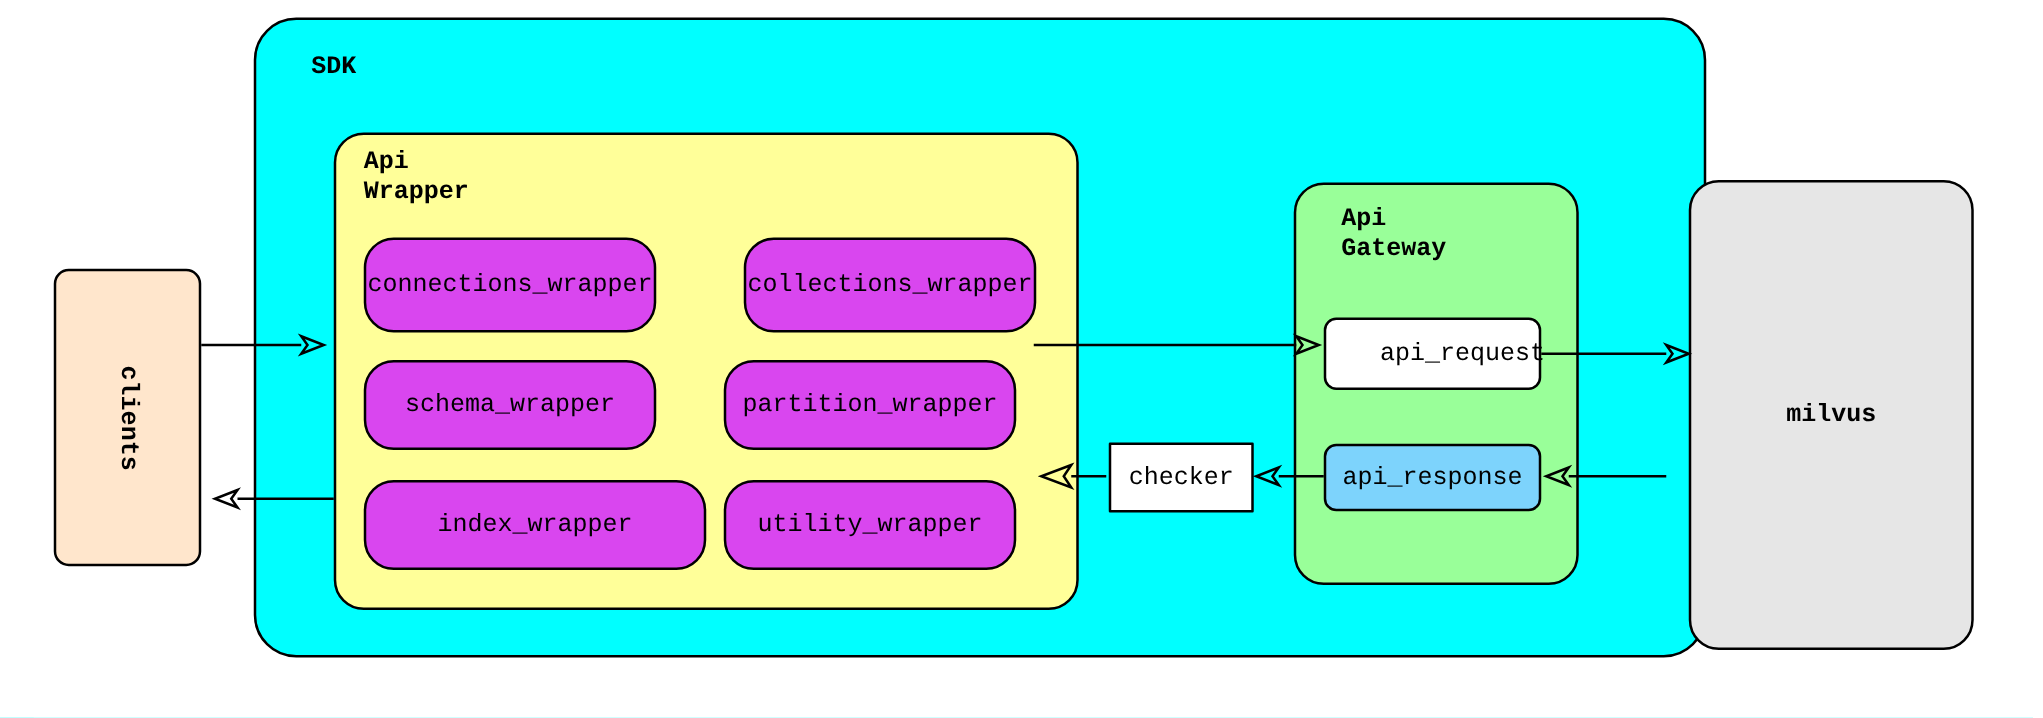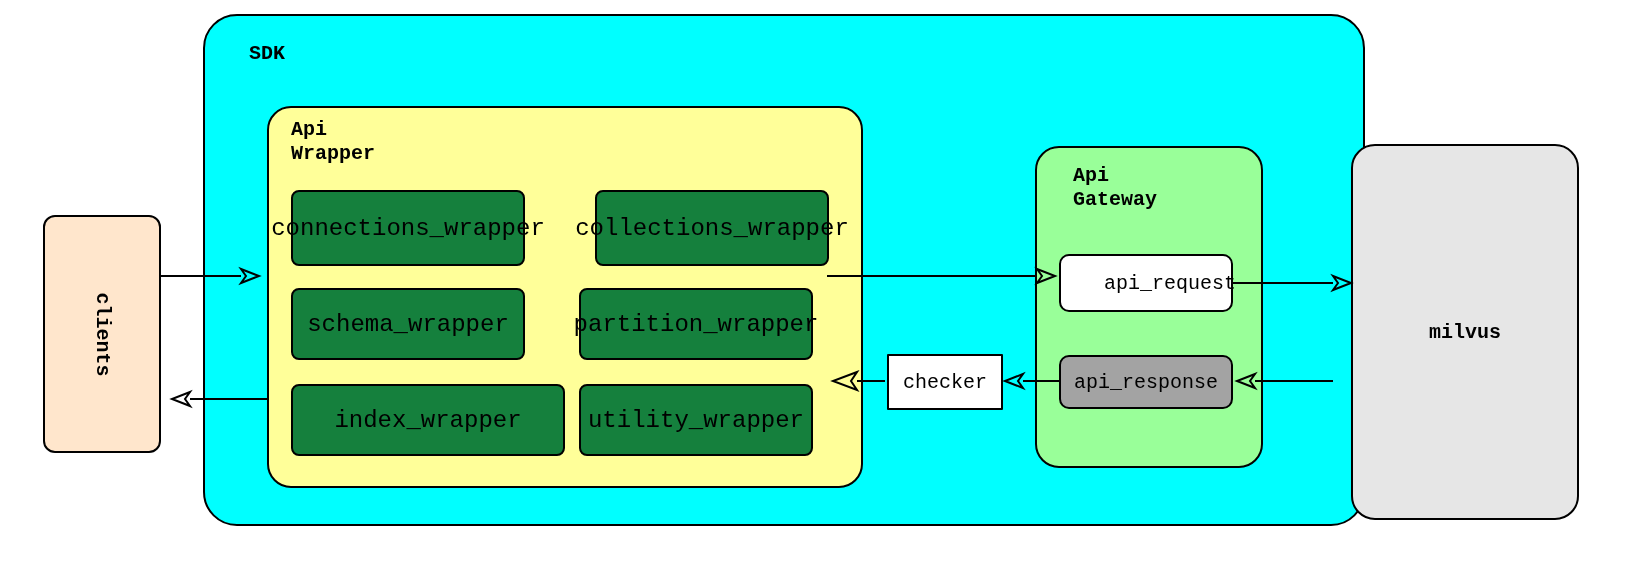--- a/index.html
+++ b/index.html
@@ -79,38 +79,38 @@
     background: #99ff99;
     border-radius: 24px;
   }
   #api-gateway-group > .group-label {
     left: 36px;
     top: 16px;
     font-size: 20px;
   }
 
   .wrapper-node {
-    background: #15803d;
-    border-radius: 8px;
-    font-size: 24px;
+    background: #d946ef;
+    border-radius: 24px;
+    font-size: 20px;
     color: #000000;
   }
 
   
   #node-connections-wrapper { left: 264px; top: 190px; width: 234px; height: 76px; }
   #node-schema-wrapper      { left: 264px; top: 288px; width: 234px; height: 72px; }
   #node-index-wrapper       { left: 264px; top: 384px; width: 274px; height: 72px; }
   
   #node-collections-wrapper { left: 568px; top: 190px; width: 234px; height: 76px; }
   #node-partition-wrapper   { left: 552px; top: 288px; width: 234px; height: 72px; }
   #node-utility-wrapper     { left: 552px; top: 384px; width: 234px; height: 72px; }
 
   
   #node-api-request  { left: 1032px; top: 254px; width: 174px; height: 58px; background:#ffffff; border-radius:10px; font-size:20px;padding-left:48px; }
-  #node-api-response { left: 1032px; top: 355px; width: 174px; height: 54px; background:#a3a3a3; border-radius:10px; font-size:20px; }
+  #node-api-response { left: 1032px; top: 355px; width: 174px; height: 54px; background:#7dd3fc; border-radius:10px; font-size:20px; }
 
   
   #node-checker {
     left: 860px; top: 354px; width: 116px; height: 56px;
     background: #ffffff; border-radius: 1px; font-size: 20px;
   }
 
   
   #node-clients {
     left: 16px; top: 215px; width: 118px; height: 238px;

